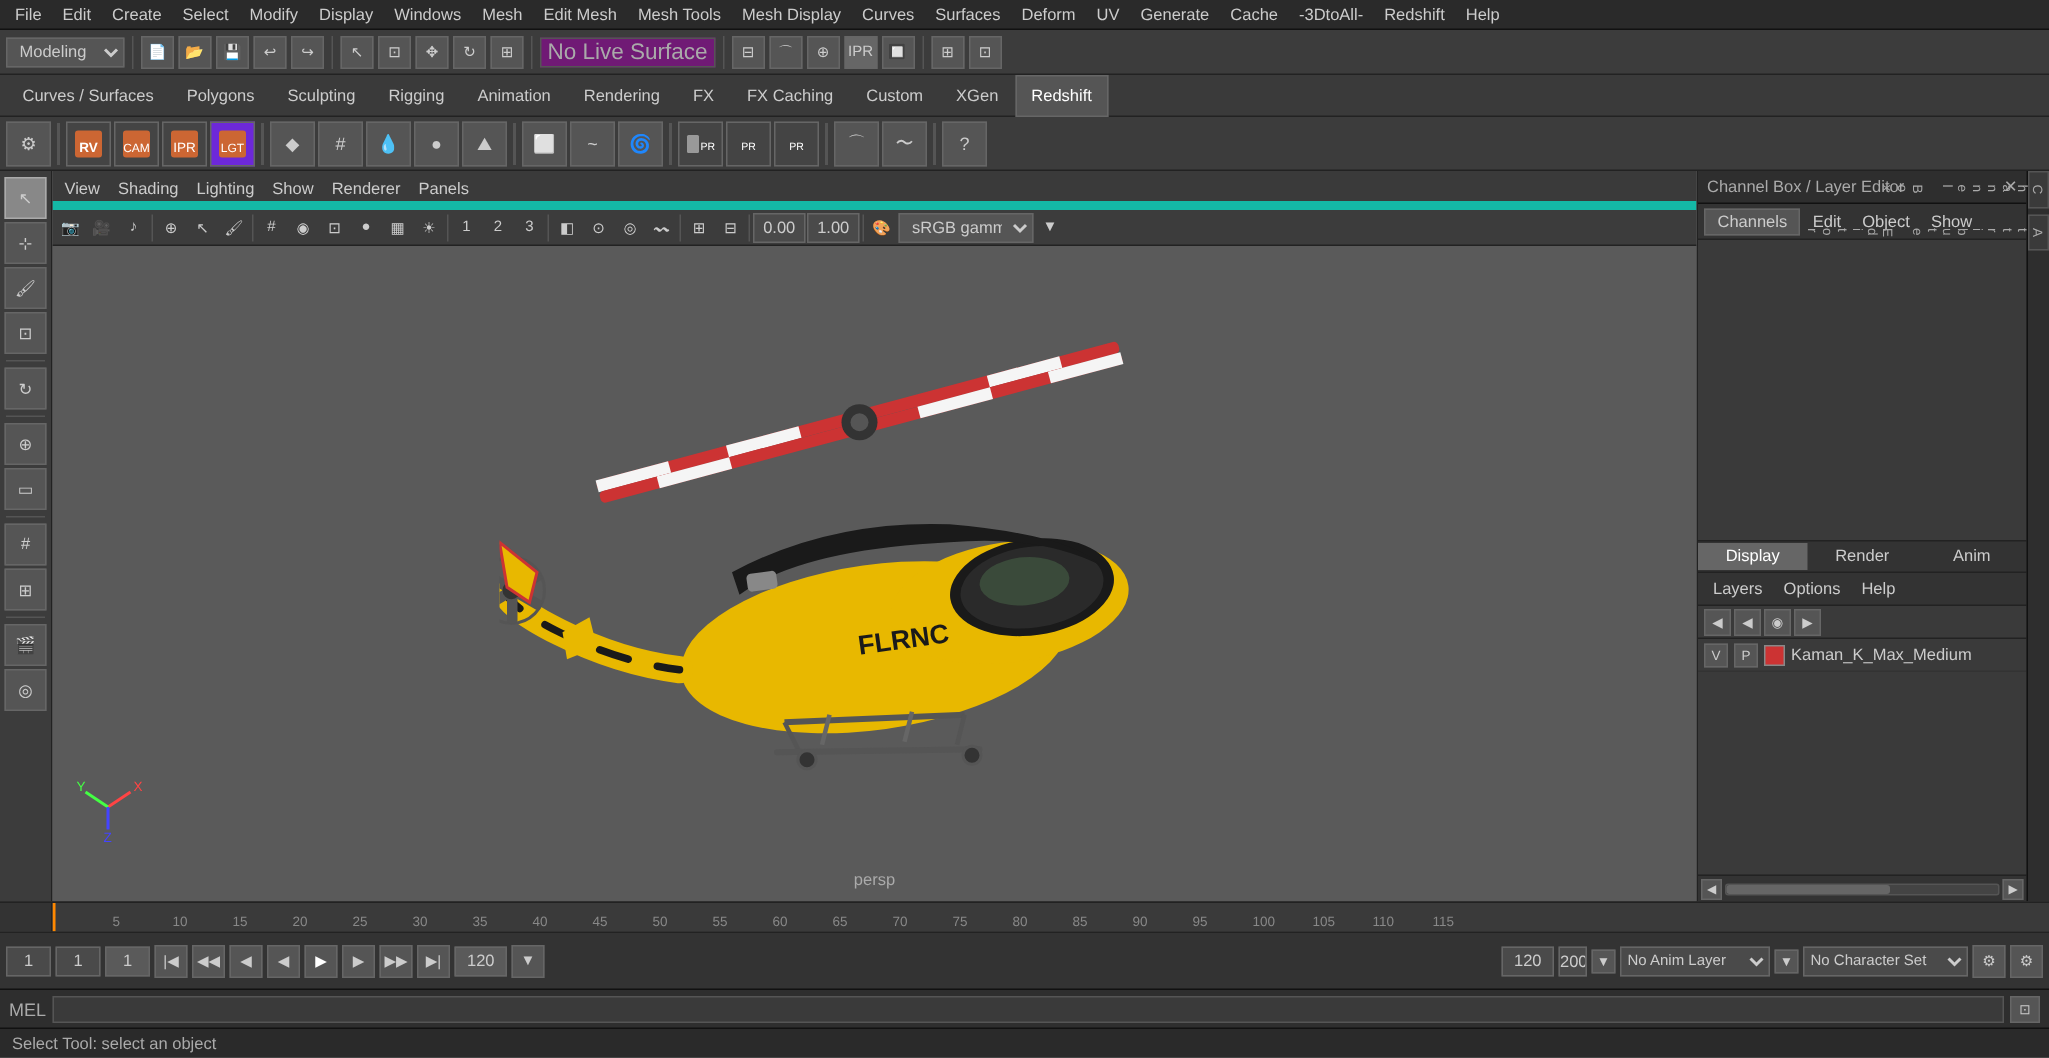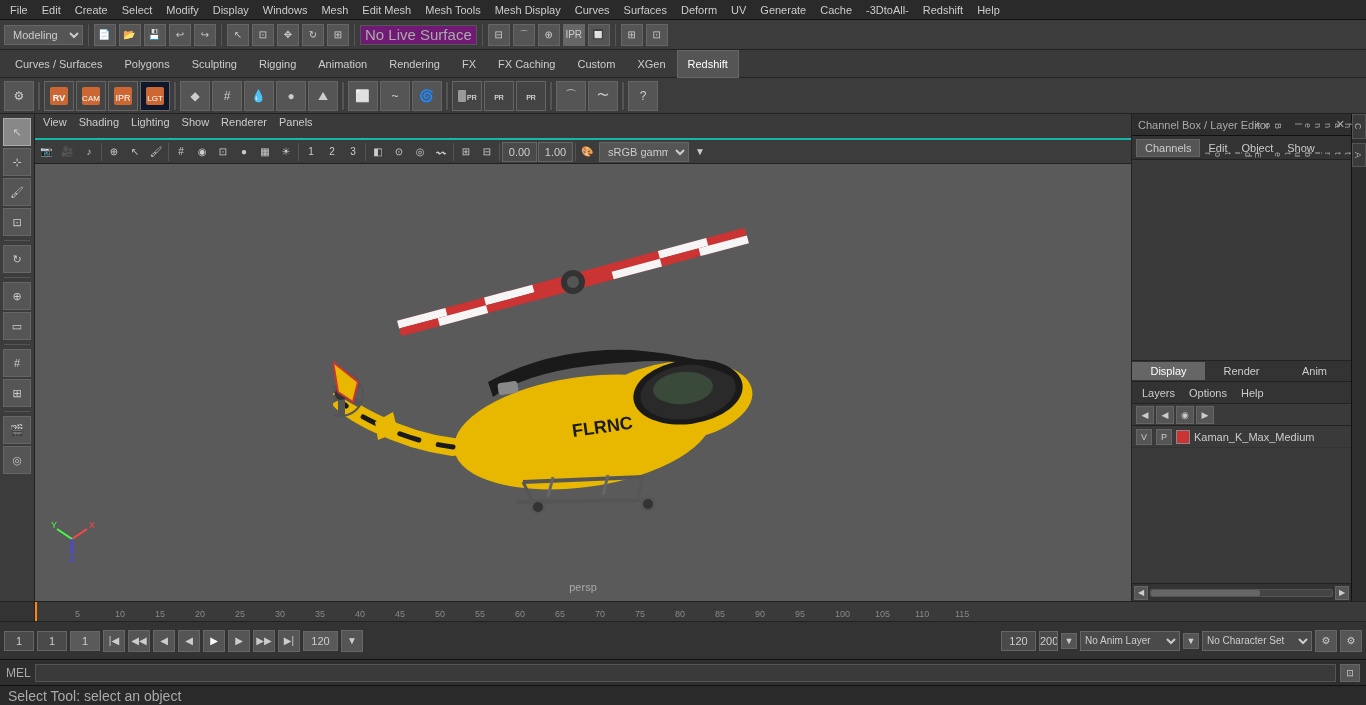--- a/index.html
+++ b/index.html
@@ -63,22 +63,22 @@
       display: flex; align-items: center; justify-content: center; cursor: pointer; font-size: 11px;
     }
     .left-btn.active { background: #888; border-color: #aaa; }
     .left-sep { width: 26px; height: 1px; background: #555; margin: 2px 0; }
 
     
     #viewport {
       flex: 1; background: #666; position: relative; overflow: hidden;
     }
     #viewport-header {
-      display: flex; align-items: flex-start; background: #3a3a3a; height: 26px;
-      border-bottom: 2px solid #14b8a6; padding: 0 4px; gap: 4px;
+      display: flex; align-items: flex-end; background: #3a3a3a; height: 26px;
+      border-bottom: 6px solid #14b8a6; padding: 0 4px; gap: 4px;
     }
     #viewport-header span { color: #ccc; font-size: 11px; cursor: pointer; padding: 2px 4px; }
 
     #viewport-toolbar {
       display: flex; align-items: center; background: #3c3c3c; height: 24px;
       border-bottom: 1px solid #222; padding: 0 2px; gap: 1px;
     }
     .vt-btn {
       height: 20px; min-width: 20px; background: transparent; border: none;
       color: #ccc; cursor: pointer; font-size: 10px; padding: 0 2px;
@@ -199,21 +199,21 @@
     .bb-input {
       background: #3a3a3a; border: 1px solid #555; color: #ccc;
       height: 18px; font-size: 11px; padding: 0 4px; flex: 1;
     }
 
     
     #status-bar {
       height: 20px; background: #2a2a2a; border-top: 1px solid #111;
       display: flex; align-items: center; padding: 0 8px;
     }
-    .status-text { color: #aaa; font-size: 14px; }
+    .status-text { color: #aaa; font-size: 11px; }
     .attr-vtab {
       writing-mode: vertical-rl; background: #3a3a3a; color: #aaa; font-size: 10px;
       padding: 6px 3px; border: 1px solid #555; cursor: pointer;
     }
 
     
     #wrapper { display: flex; flex-direction: column; height: 705px; }
     #middle-row { display: flex; flex: 1; overflow: hidden; }
   </style>
 </head>
@@ -303,21 +303,21 @@
           <rect x="2" y="2" width="18" height="18" fill="#c63" rx="2"></rect>
           <text x="11" y="16" text-anchor="middle" font-size="8" fill="white">CAM</text>
         </svg>
     </div>
     <div class="shelf-icon" style="background:#444;">
       <svg width="22" height="22">
           <rect x="2" y="2" width="18" height="18" fill="#c63" rx="2"></rect>
           <text x="11" y="16" text-anchor="middle" font-size="9" fill="white">IPR</text>
         </svg>
     </div>
-    <div class="shelf-icon" style="background:#0f172a;">
+    <div class="shelf-icon" style="background:#6d28d9;">
       <svg width="22" height="22">
           <rect x="2" y="2" width="18" height="18" fill="#c63" rx="2"></rect>
           <text x="11" y="16" text-anchor="middle" font-size="8" fill="white">LGT</text>
         </svg>
     </div>
     <div class="shelf-sep"></div>
     <div class="shelf-icon">◆</div>
     <div class="shelf-icon">#</div>
     <div class="shelf-icon">💧</div>
     <div class="shelf-icon">●</div>

